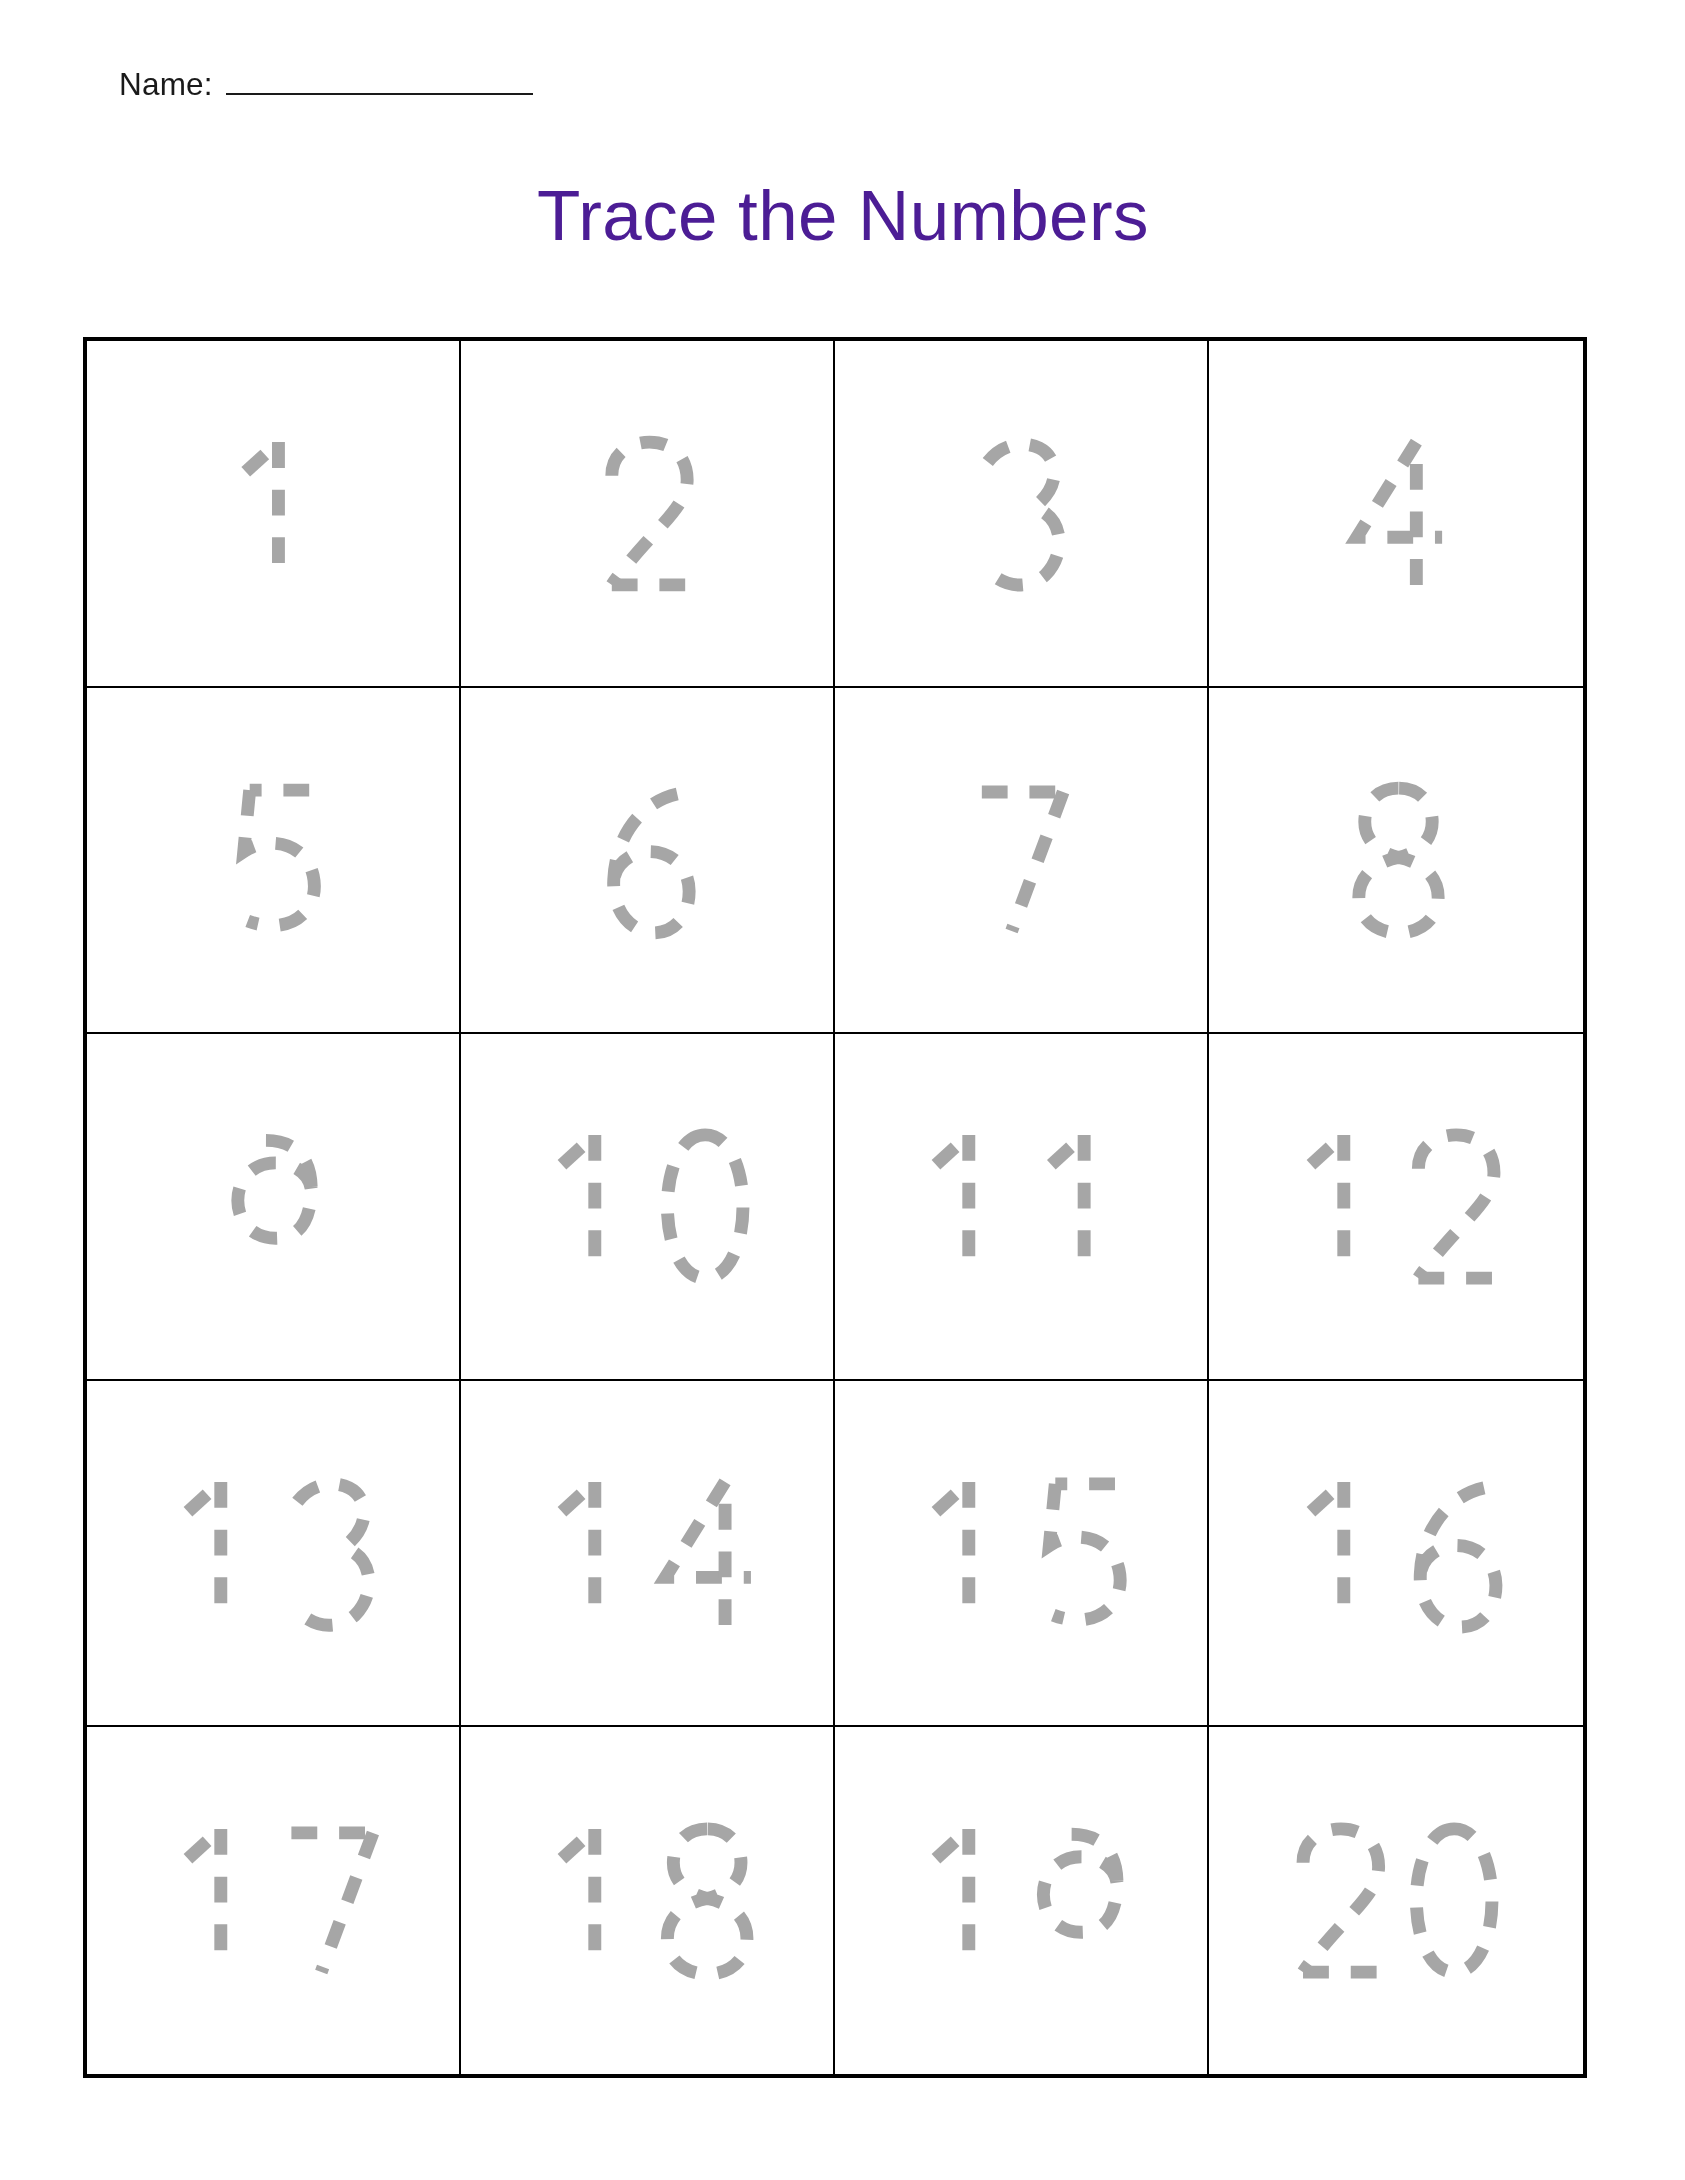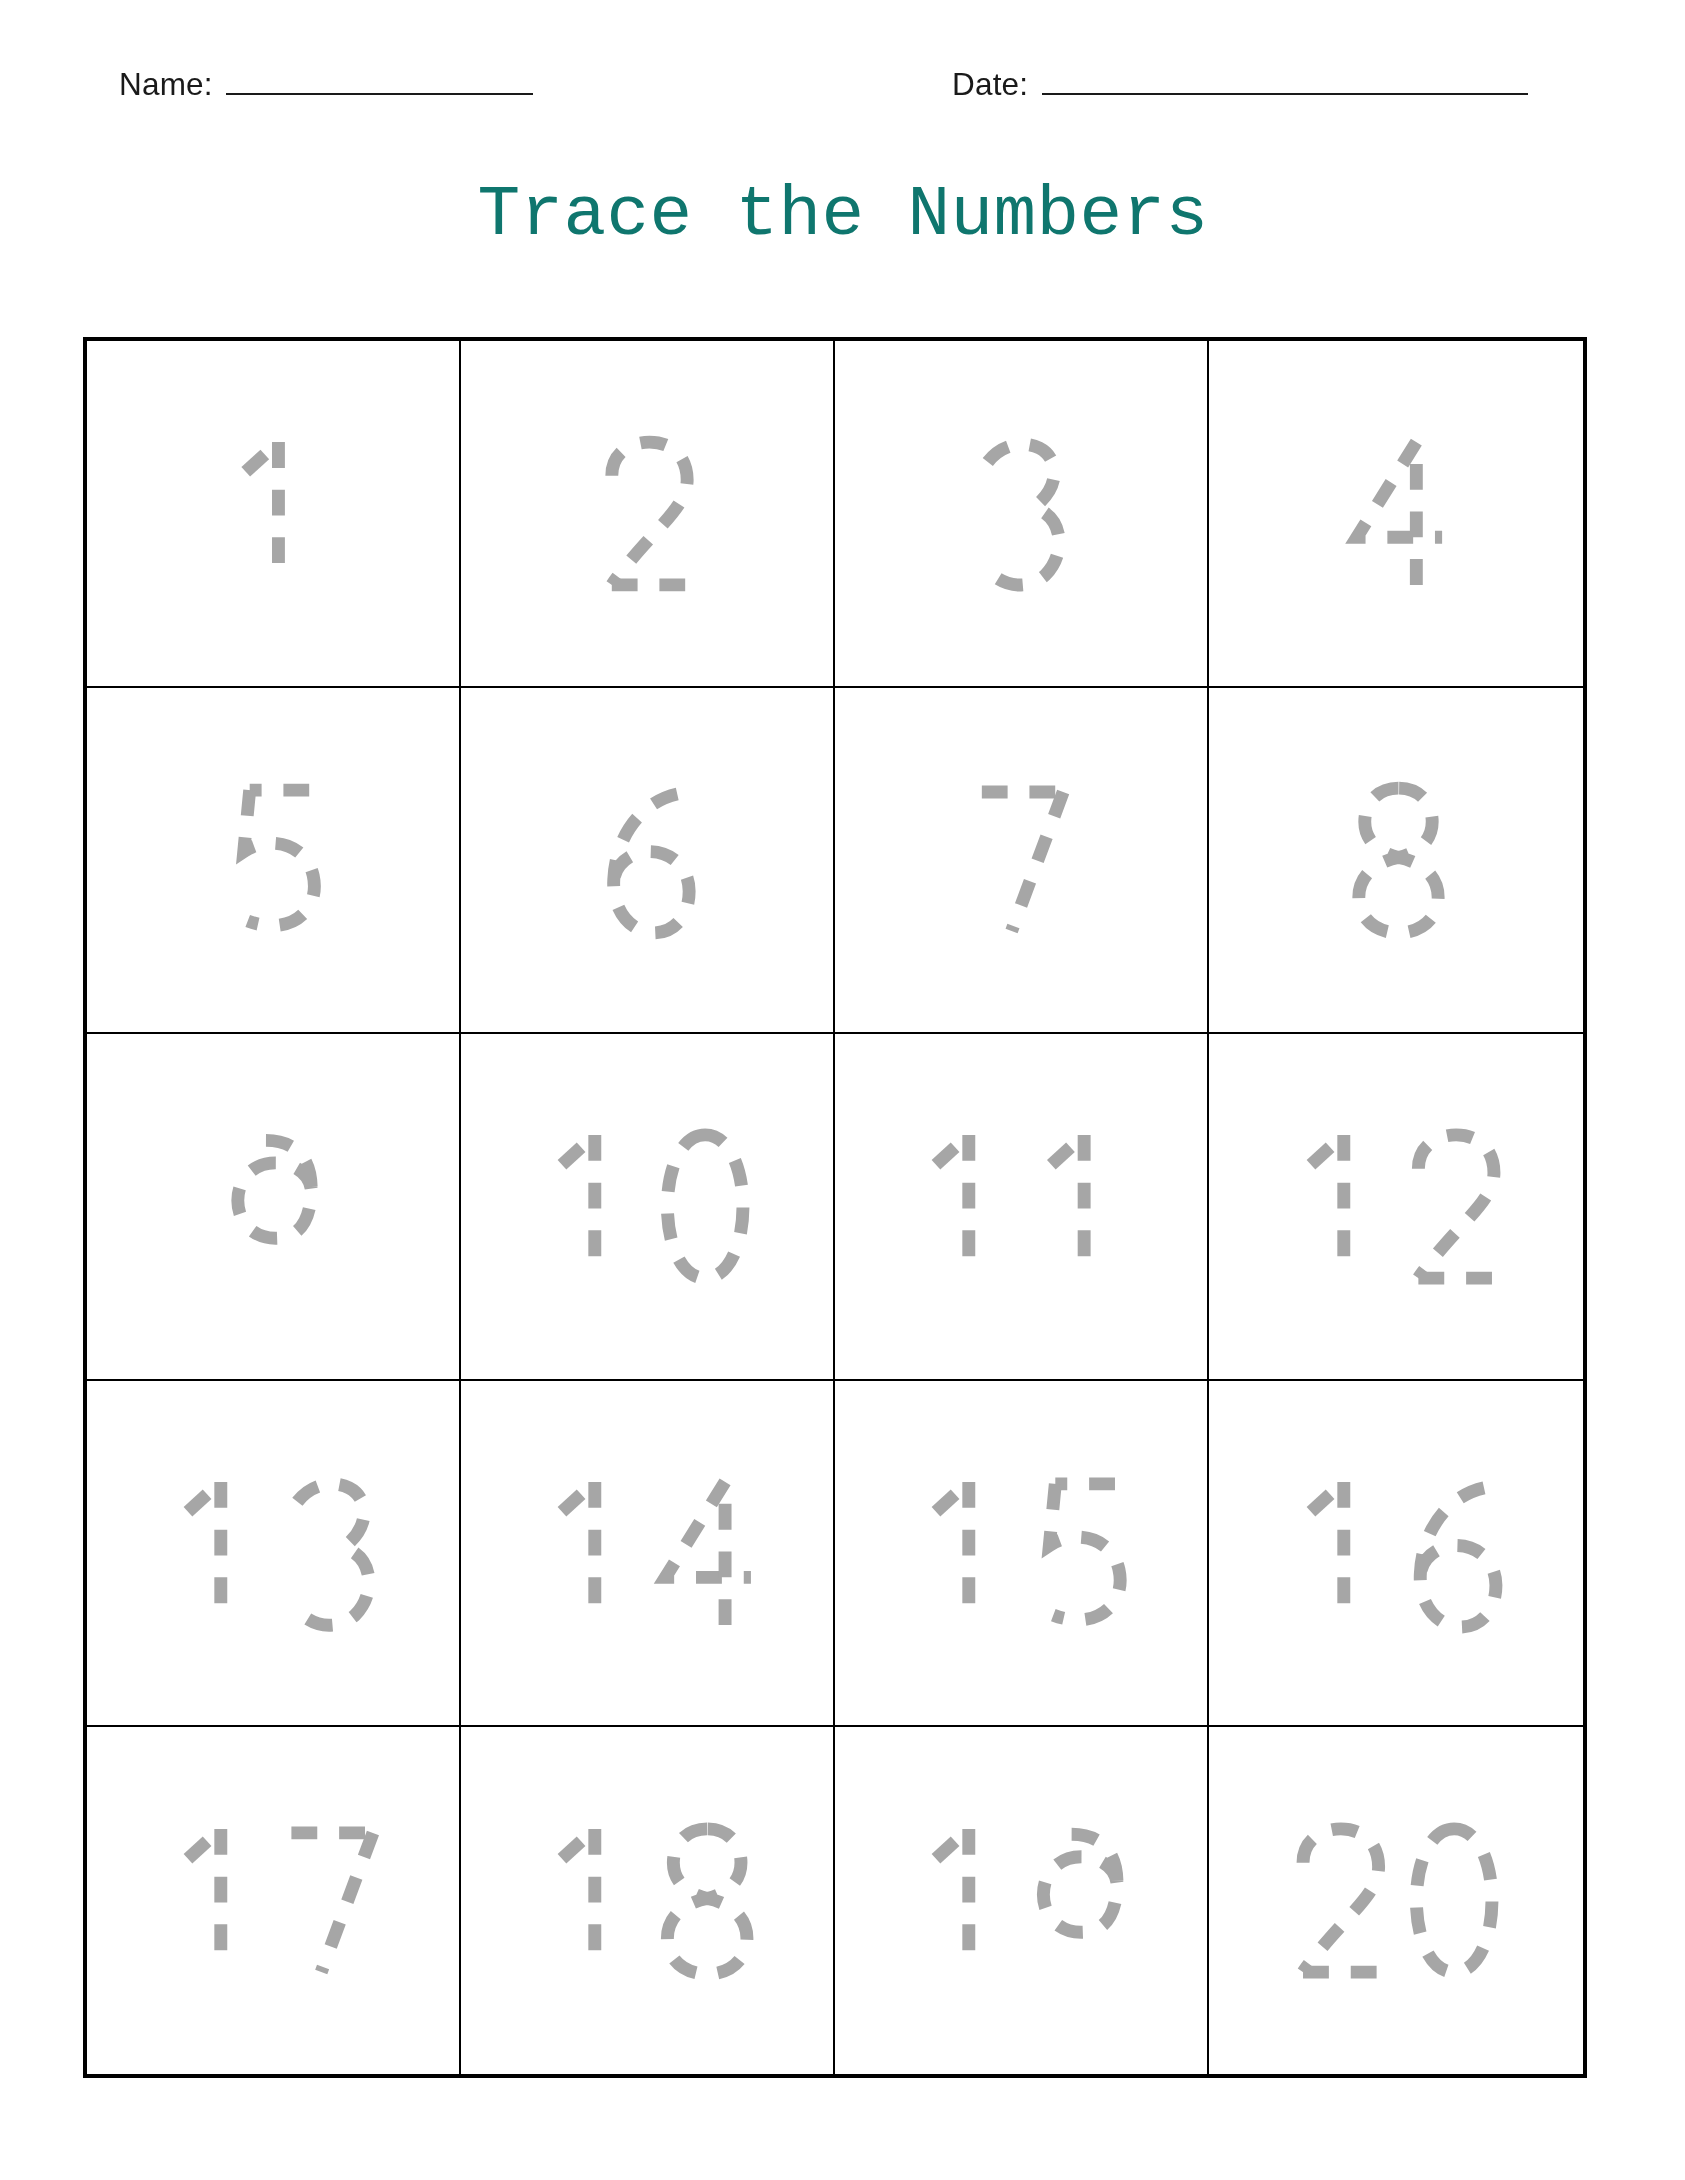--- a/index.html
+++ b/index.html
@@ -58,22 +58,21 @@
   
   .title {
     position: absolute;
     top: 175px;
     left: 0;
     width: 1686px;
     text-align: center;
     font-size: 71px;
     font-weight: 400;
     letter-spacing: 0.4px;
-    color: #0f766e;
-    font-family: Liberation Mono, monospace;
+    color: #4c1d95;
   }
 
   
   .grid {
     position: absolute;
     left: 83px;
     top: 337px;
     width: 1504px;
     height: 1741px;
     border: 4.3px solid #000;
@@ -126,24 +125,20 @@
 </head>
 <body>
 
 <div class="sheet">
 
   <div class="header-row">
     <div class="field name">
       <span class="field-label">Name:</span>
       <span class="field-line"></span>
     </div>
-    <div class="field date">
-      <span class="field-label">Date:</span>
-      <span class="field-line"></span>
-    </div>
   </div>
 
   <div class="title">Trace the Numbers</div>
 
   <div class="grid" id="grid">
       <div class="cell">
         <div class="trace-num">
           <svg viewBox="-10 -10 120 180" height="179" width="119">
             <g transform="translate(0,0)">
               <path d="M 22 38 L 55 8" class="glyph"></path>

